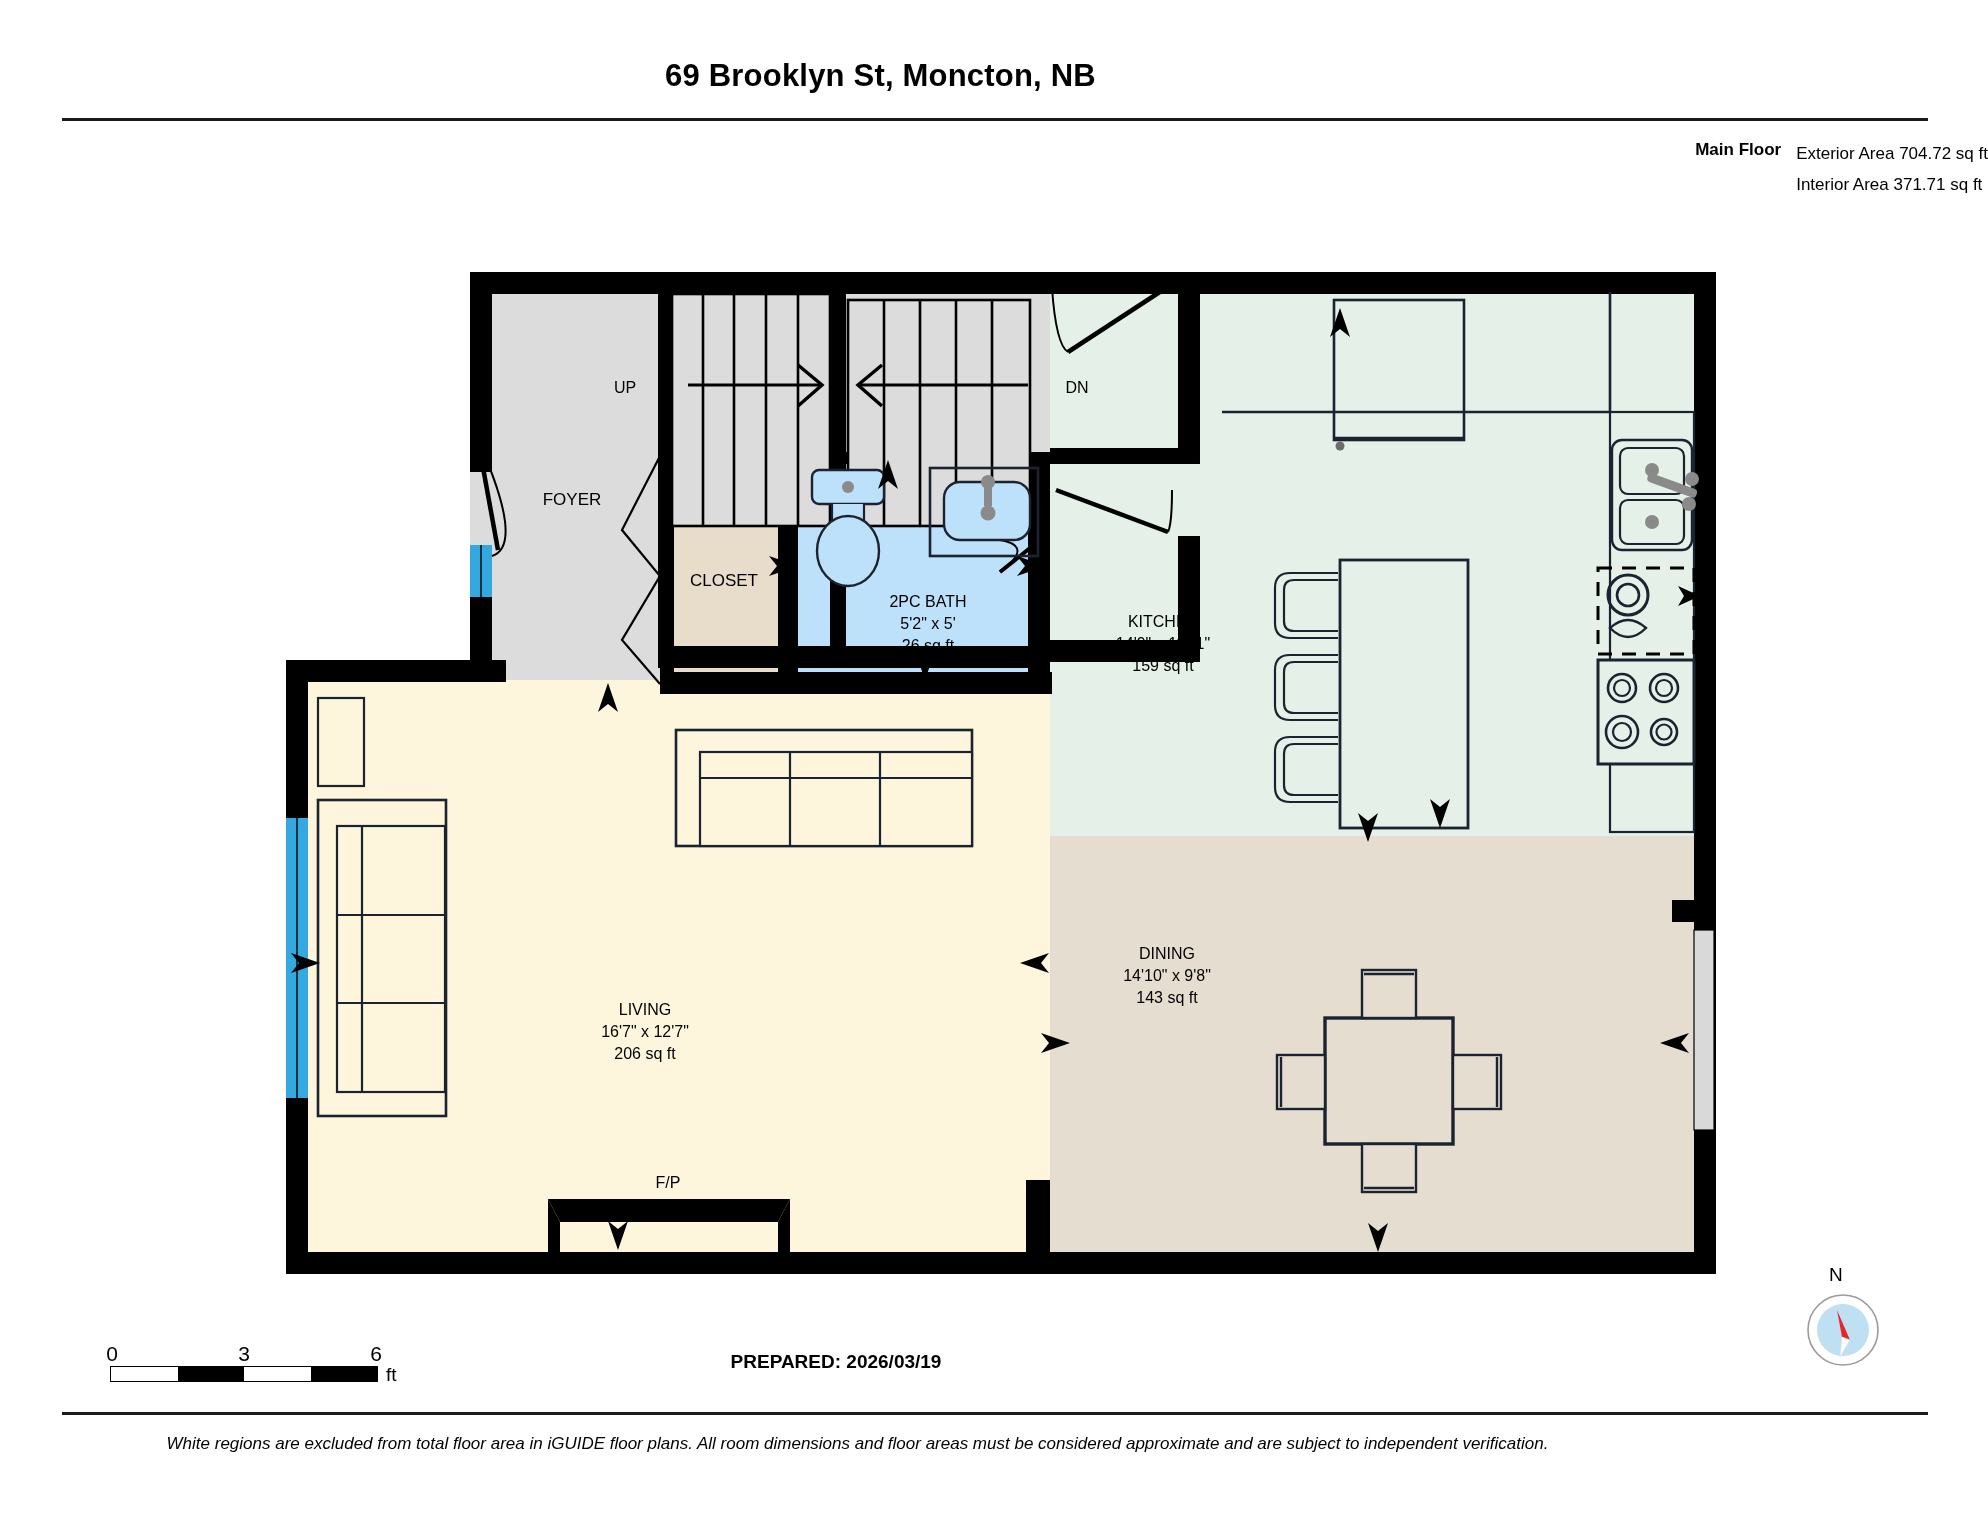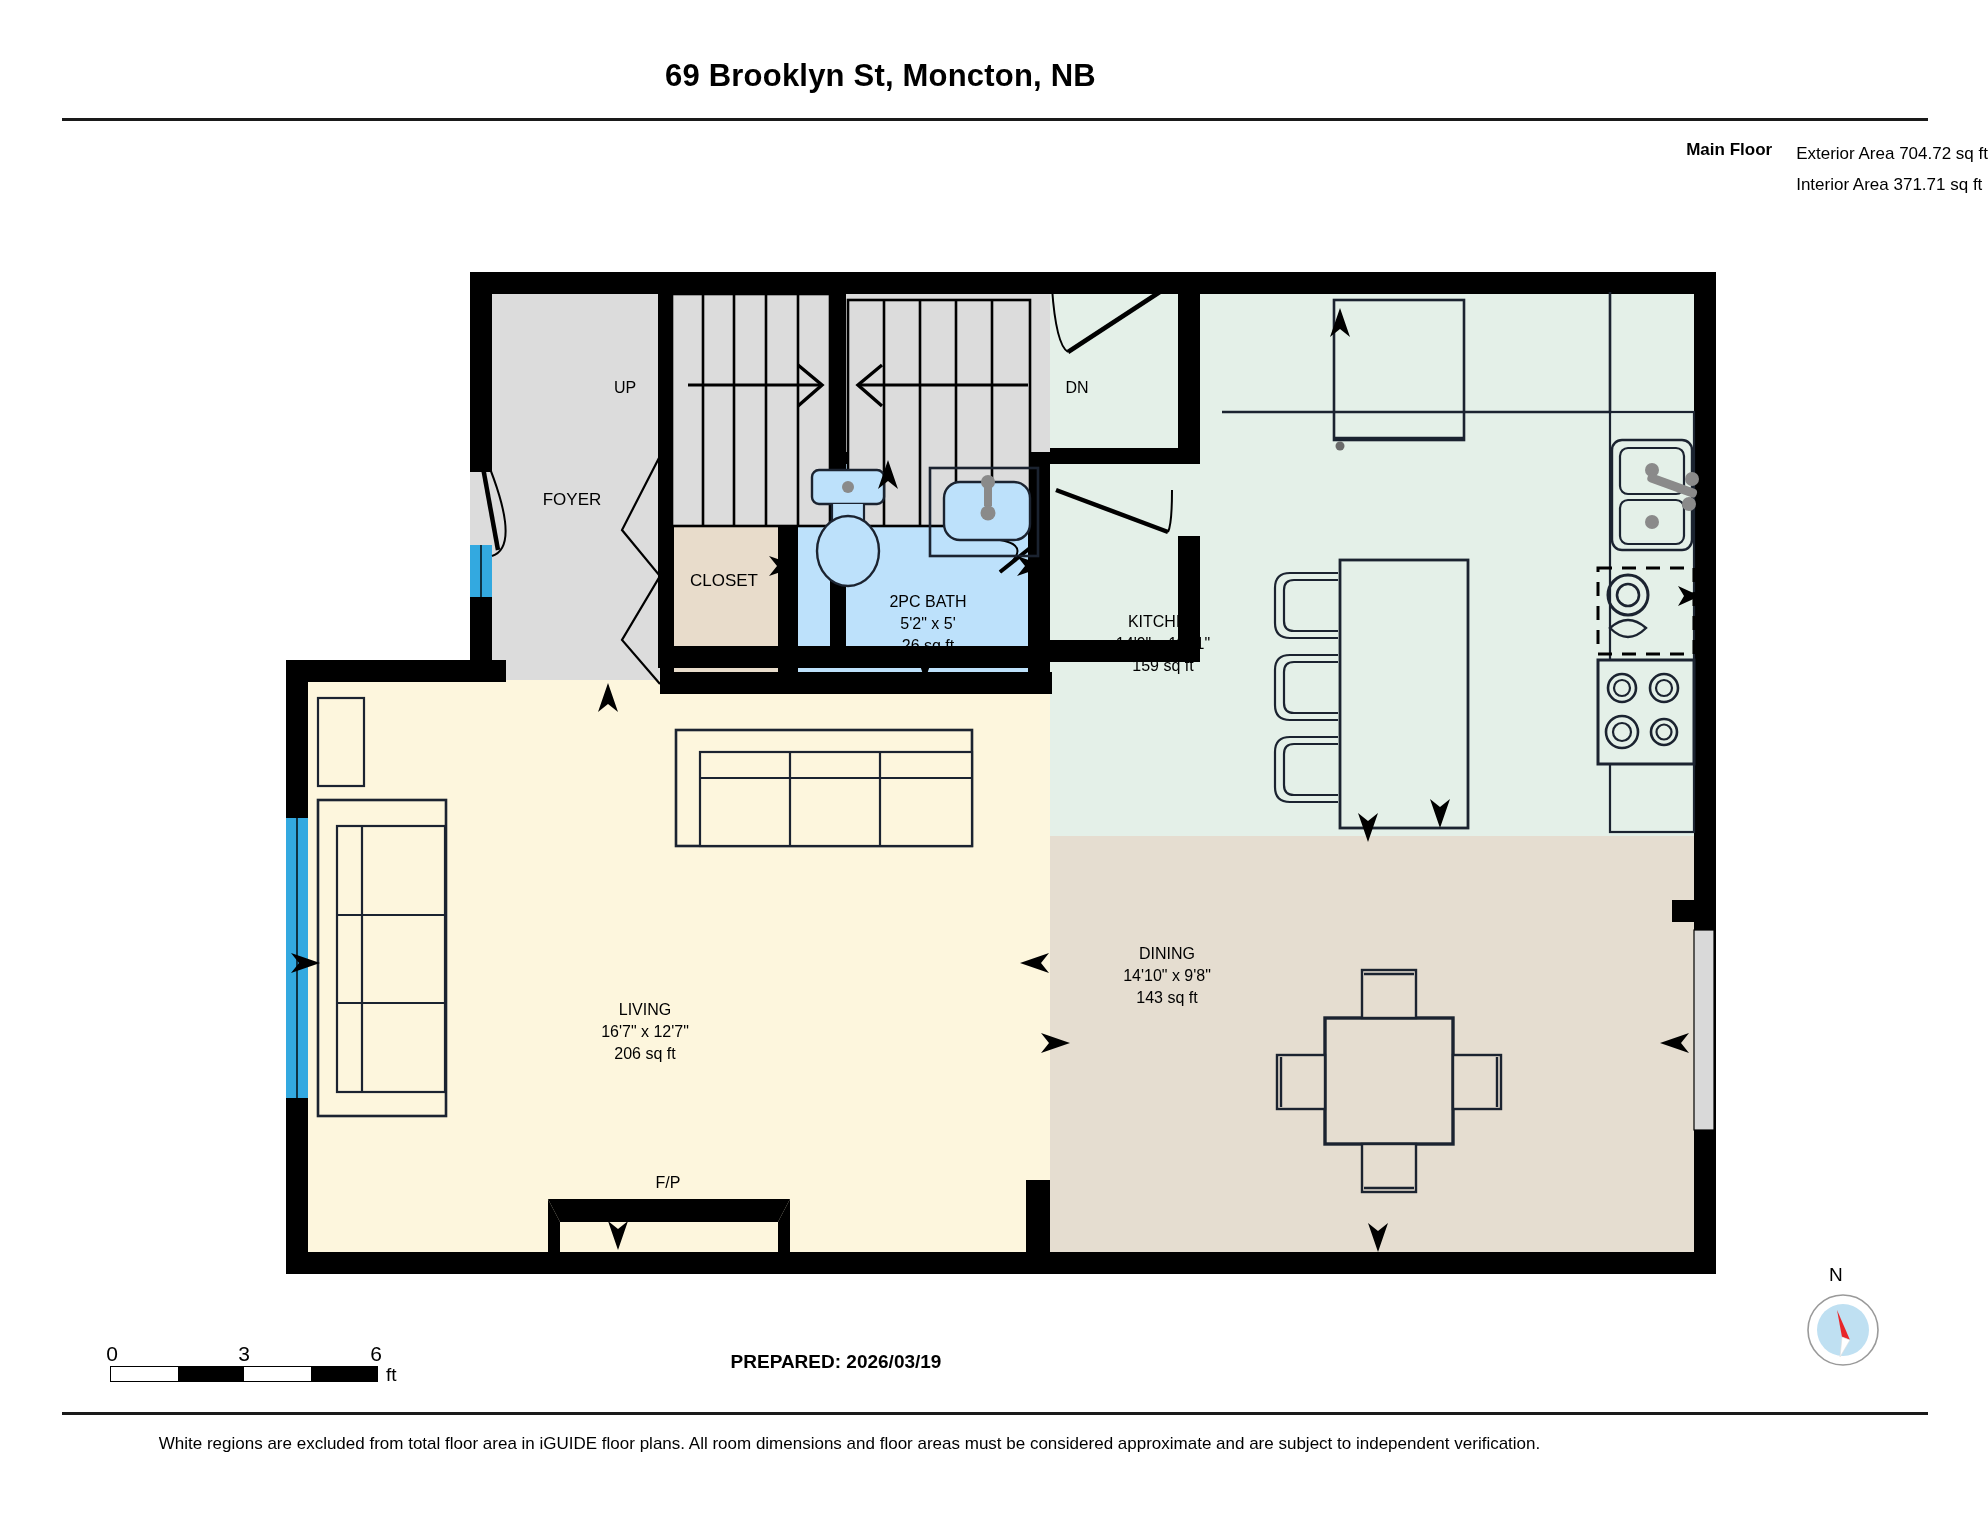--- a/index.html
+++ b/index.html
@@ -43,21 +43,21 @@
   }
   #meta-inner { display: flex; align-items: flex-start; }
   #meta-floor {
     font-size: 17px;
     font-weight: bold;
     width: 120px;
     text-align: right;
     padding-top: 2px;
   }
   #meta-areas {
-    margin-left: 24px;
+    margin-left: 15px;
     font-size: 17px;
     line-height: 31px;
   }
 
   
   #plan {
     position: absolute;
     left: 0; top: 0;
     width: 1988px;
     height: 1536px;
@@ -109,24 +109,25 @@
 
   #footer-rule {
     position: absolute;
     left: 62px; top: 1412px;
     width: 1866px;
     height: 3px;
     background: #1a1a1a;
   }
   #disclaimer {
     position: absolute;
-    left: 4px; top: 1434px;
+    left: 12px; top: 1434px;
     width: 1691px;
     text-align: center;
     font-size: 17px;
+    font-style: italic;
   }
 </style>
 </head>
 <body>
 
 <div id="title">69 Brooklyn St, Moncton, NB</div>
 <div id="title-rule"></div>
 
 <div id="meta">
   <div id="meta-inner">

